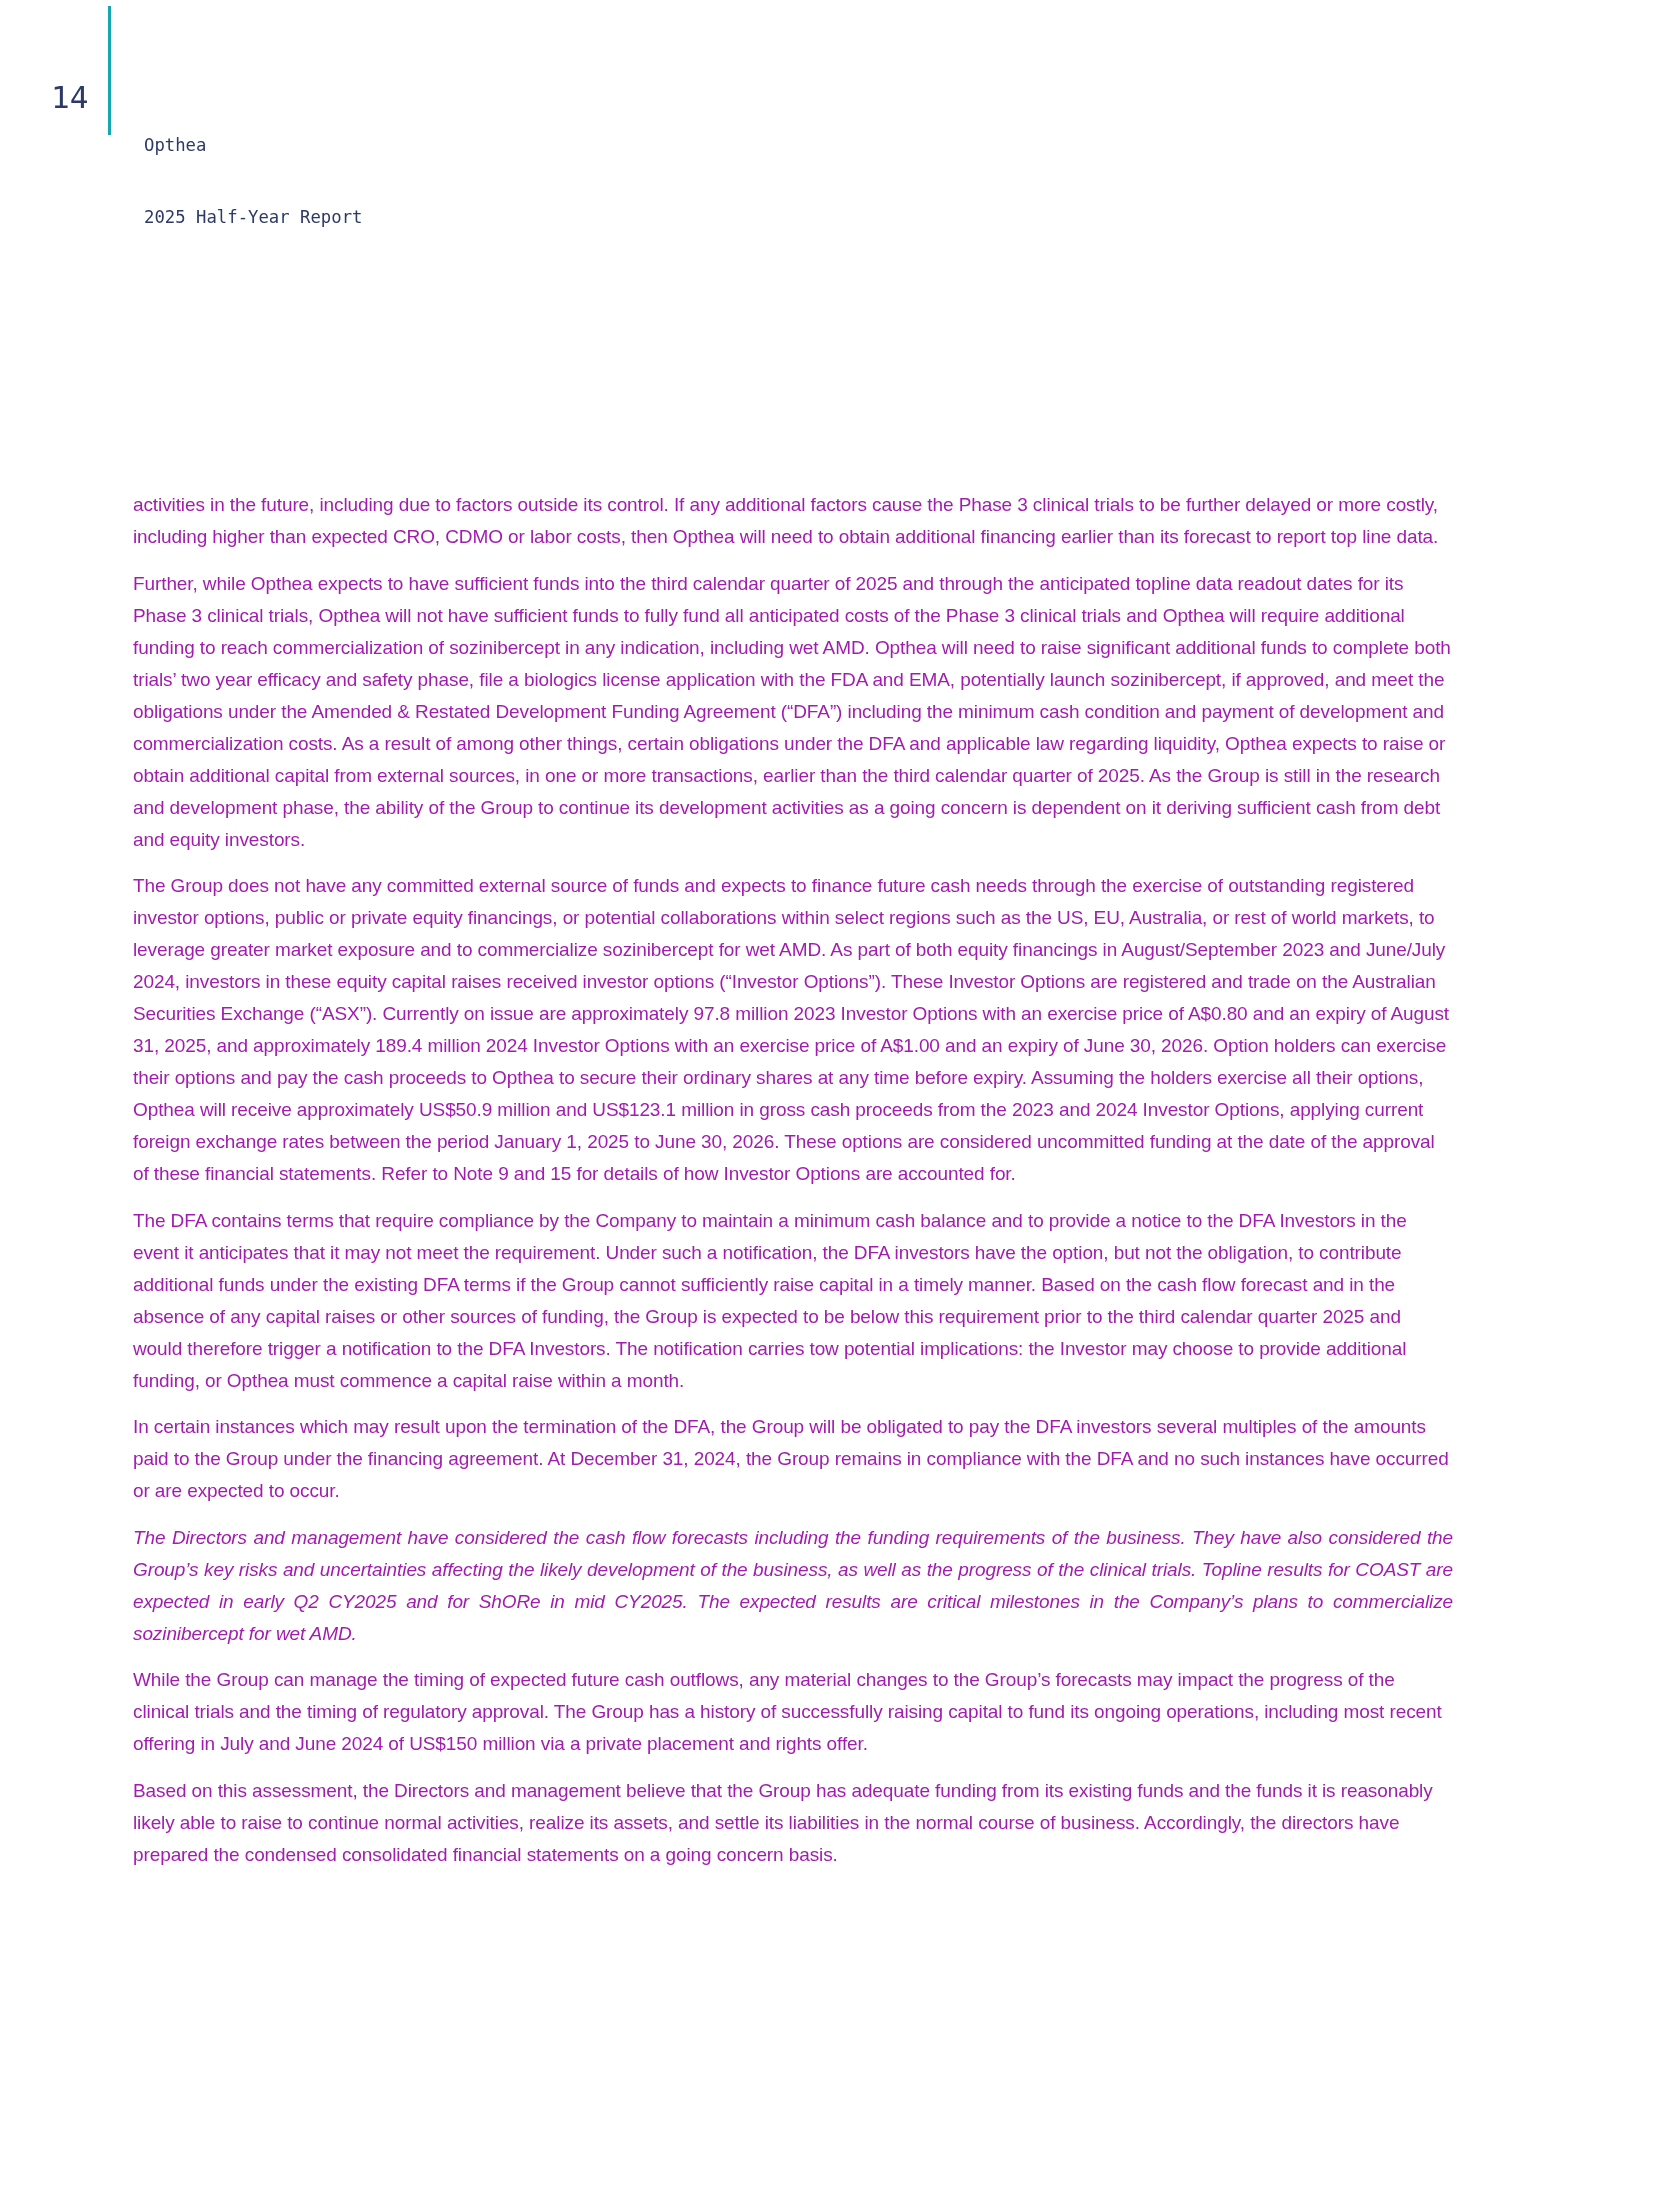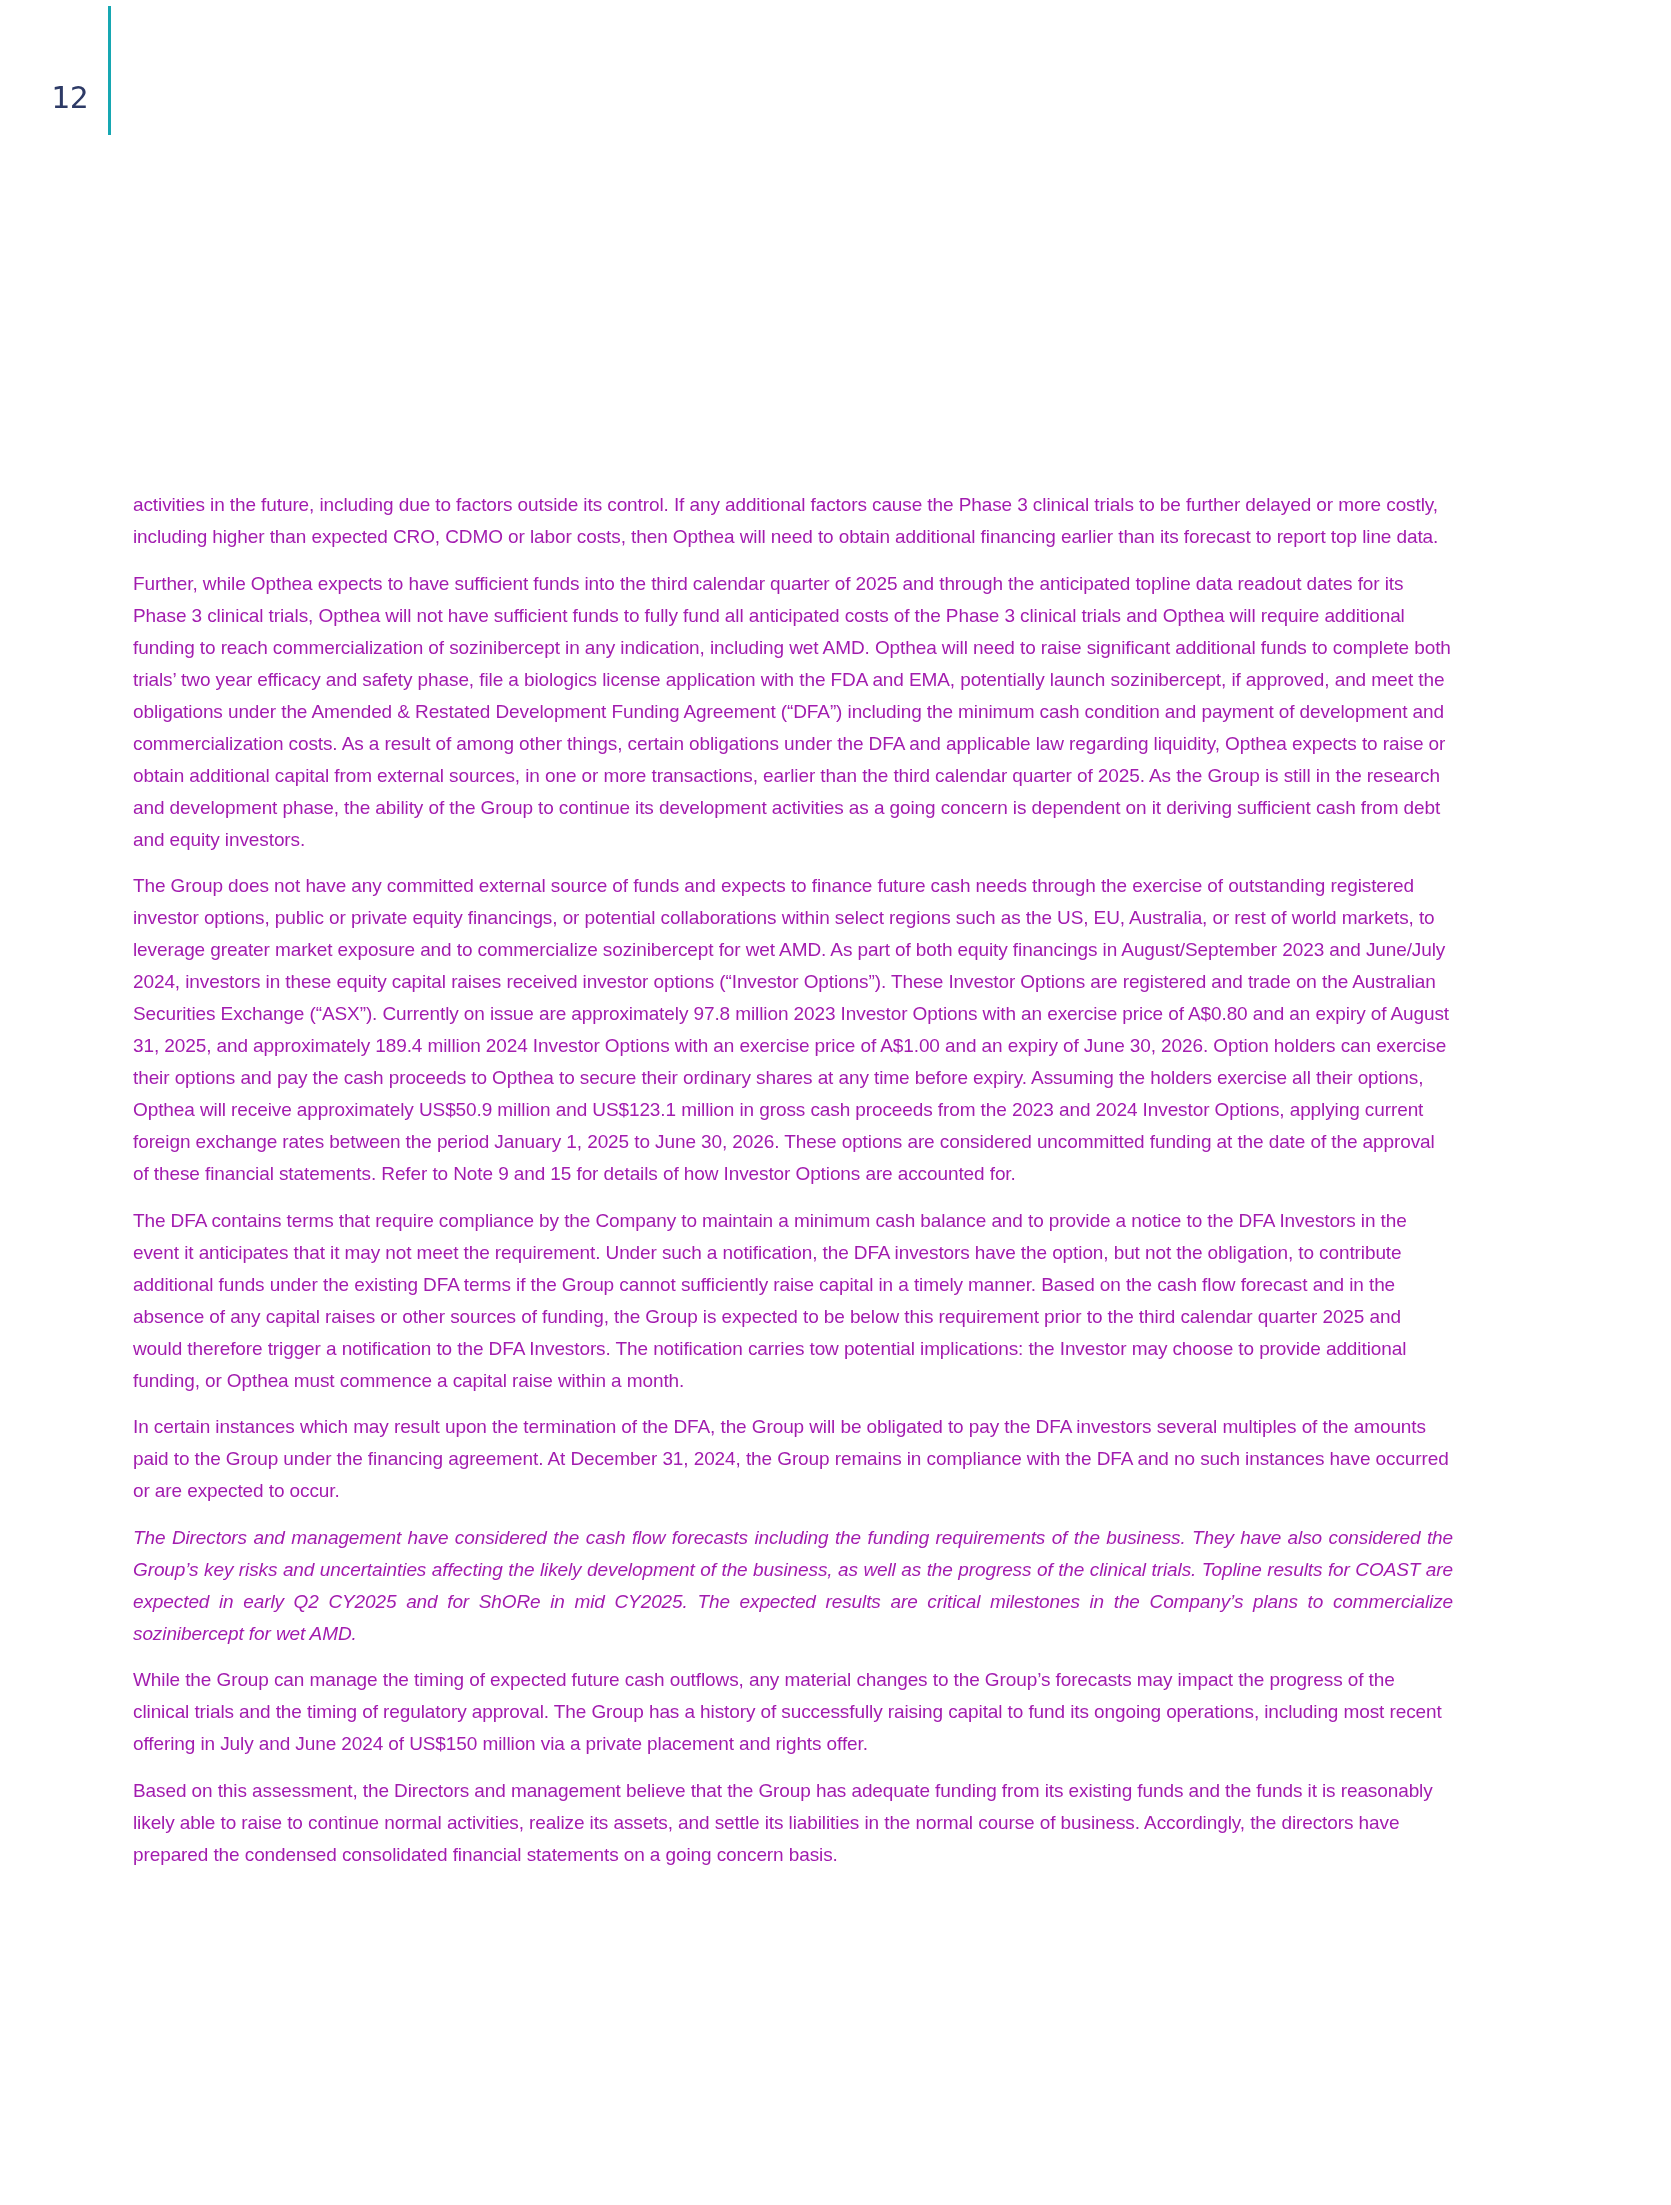--- a/index.html
+++ b/index.html
@@ -75,24 +75,28 @@
     text-align: left;
   }
   .para { margin: 0 0 14.5px 0; }
   .para.justify { text-align: justify; font-style: italic; }
 </style>
 </head>
 <body>
 
 <div class="page">
 
-  <div class="page-number">12</div>
+  <div class="page-number">14</div>
 
   <div class="header-rule"></div>
 
+  <div class="brand">
+    <div>Opthea</div>
+    <div>2025 Half-Year Report</div>
+  </div>
 
 
   <div class="body-block">
       <p class="para">activities in the future, including due to factors outside its control. If any additional factors cause the Phase 3 clinical trials to be further delayed or more costly, including higher than expected CRO, CDMO or labor costs, then Opthea will need to obtain additional financing earlier than its forecast to report top line data.</p>
       <p class="para">Further, while Opthea expects to have sufficient funds into the third calendar quarter of 2025 and through the anticipated topline data readout dates for its Phase 3 clinical trials, Opthea will not have sufficient funds to fully fund all anticipated costs of the Phase 3 clinical trials and Opthea will require additional funding to reach commercialization of sozinibercept in any indication, including wet AMD. Opthea will need to raise significant additional funds to complete both trials’ two year efficacy and safety phase, file a biologics license application with the FDA and EMA, potentially launch sozinibercept, if approved, and meet the obligations under the Amended &amp; Restated Development Funding Agreement (“DFA”) including the minimum cash condition and payment of development and commercialization costs. As a result of among other things, certain obligations under the DFA and applicable law regarding liquidity, Opthea expects to raise or obtain additional capital from external sources, in one or more transactions, earlier than the third calendar quarter of 2025. As the Group is still in the research and development phase, the ability of the Group to continue its development activities as a going concern is dependent on it deriving sufficient cash from debt and equity investors.</p>
       <p class="para">The Group does not have any committed external source of funds and expects to finance future cash needs through the exercise of outstanding registered investor options, public or private equity financings, or potential collaborations within select regions such as the US, EU, Australia, or rest of world markets, to leverage greater market exposure and to commercialize sozinibercept for wet AMD. As part of both equity financings in August/September 2023 and June/July 2024, investors in these equity capital raises received investor options (“Investor Options”). These Investor Options are registered and trade on the Australian Securities Exchange (“ASX”). Currently on issue are approximately 97.8 million 2023 Investor Options with an exercise price of A$0.80  and an expiry of August 31, 2025, and approximately 189.4 million 2024 Investor Options with an exercise price of A$1.00 and an expiry of June 30, 2026. Option holders can exercise their options and pay the cash proceeds to Opthea to secure their ordinary shares at any time before expiry. Assuming the holders exercise all their options, Opthea will receive approximately US$50.9 million and US$123.1 million in gross cash proceeds from the 2023 and 2024 Investor Options, applying current foreign exchange rates between the period January 1, 2025 to June 30, 2026. These options are considered uncommitted funding at the date of the approval of these financial statements. Refer to Note 9 and 15 for details of how Investor Options are accounted for.</p>
       <p class="para">The DFA contains terms that require compliance by the Company to maintain a minimum cash balance and to provide a notice to the DFA Investors in the event it anticipates that it may not meet the requirement. Under such a notification, the DFA investors have the option, but not the obligation, to contribute additional funds under the existing DFA terms if the Group cannot sufficiently raise capital in a timely manner. Based on the cash flow forecast and in the absence of any capital raises or other sources of funding, the Group is expected to be below this requirement prior to the third calendar quarter 2025 and would therefore trigger a notification to the DFA Investors. The notification carries tow potential implications: the Investor may choose to provide additional funding, or Opthea must commence a capital raise within a month.</p>
       <p class="para">In certain instances which may result upon the termination of the DFA, the Group will be obligated to pay the DFA investors several multiples of the amounts paid to the Group under the financing agreement. At December 31, 2024, the Group remains in compliance with the DFA and no such instances have occurred or are expected to occur.</p>
       <p class="para justify">The Directors and management have considered the cash flow forecasts including the funding requirements of the business. They have also considered the Group’s key risks and uncertainties affecting the likely development of the business, as well as the progress of the clinical trials. Topline results for COAST are expected in early Q2 CY2025 and for ShORe in mid CY2025. The expected results are critical milestones in the Company’s plans to commercialize sozinibercept for wet AMD.</p>
       <p class="para">While the Group can manage the timing of expected future cash outflows, any material changes to the Group’s forecasts may impact the progress of the clinical trials and the timing of regulatory approval. The Group has a history of successfully raising capital to fund its ongoing operations, including most recent offering in July and June 2024 of US$150 million via a private placement and rights offer.</p>

